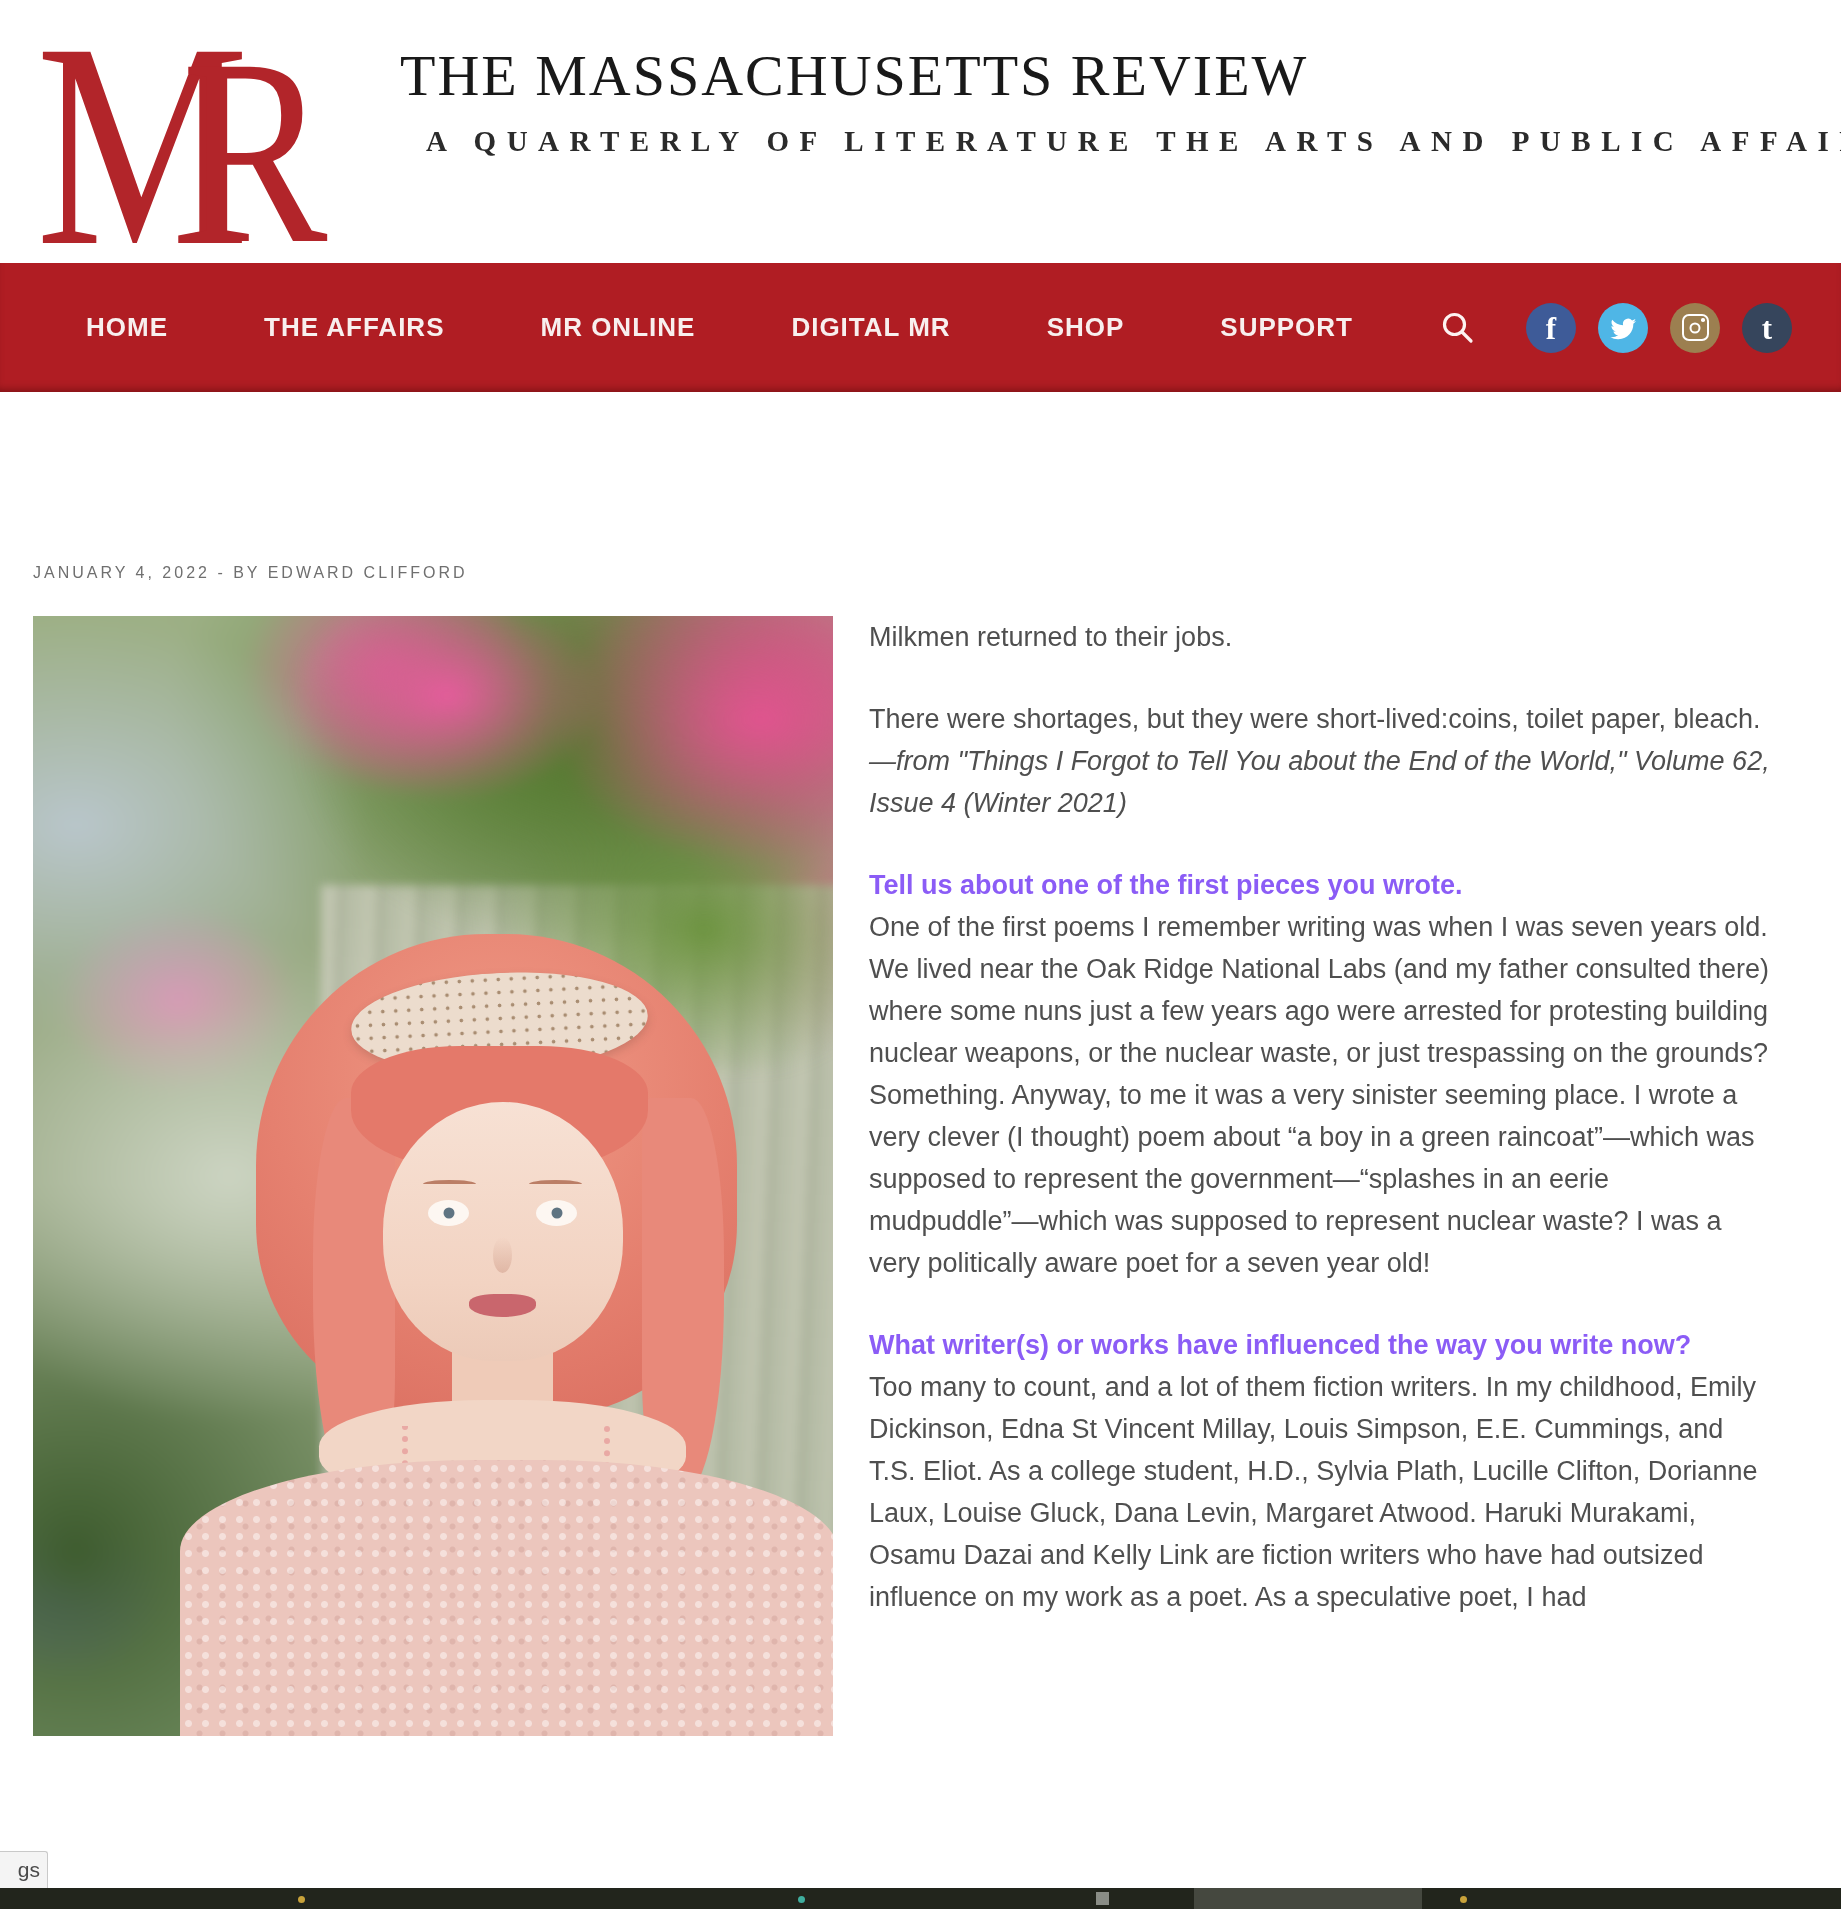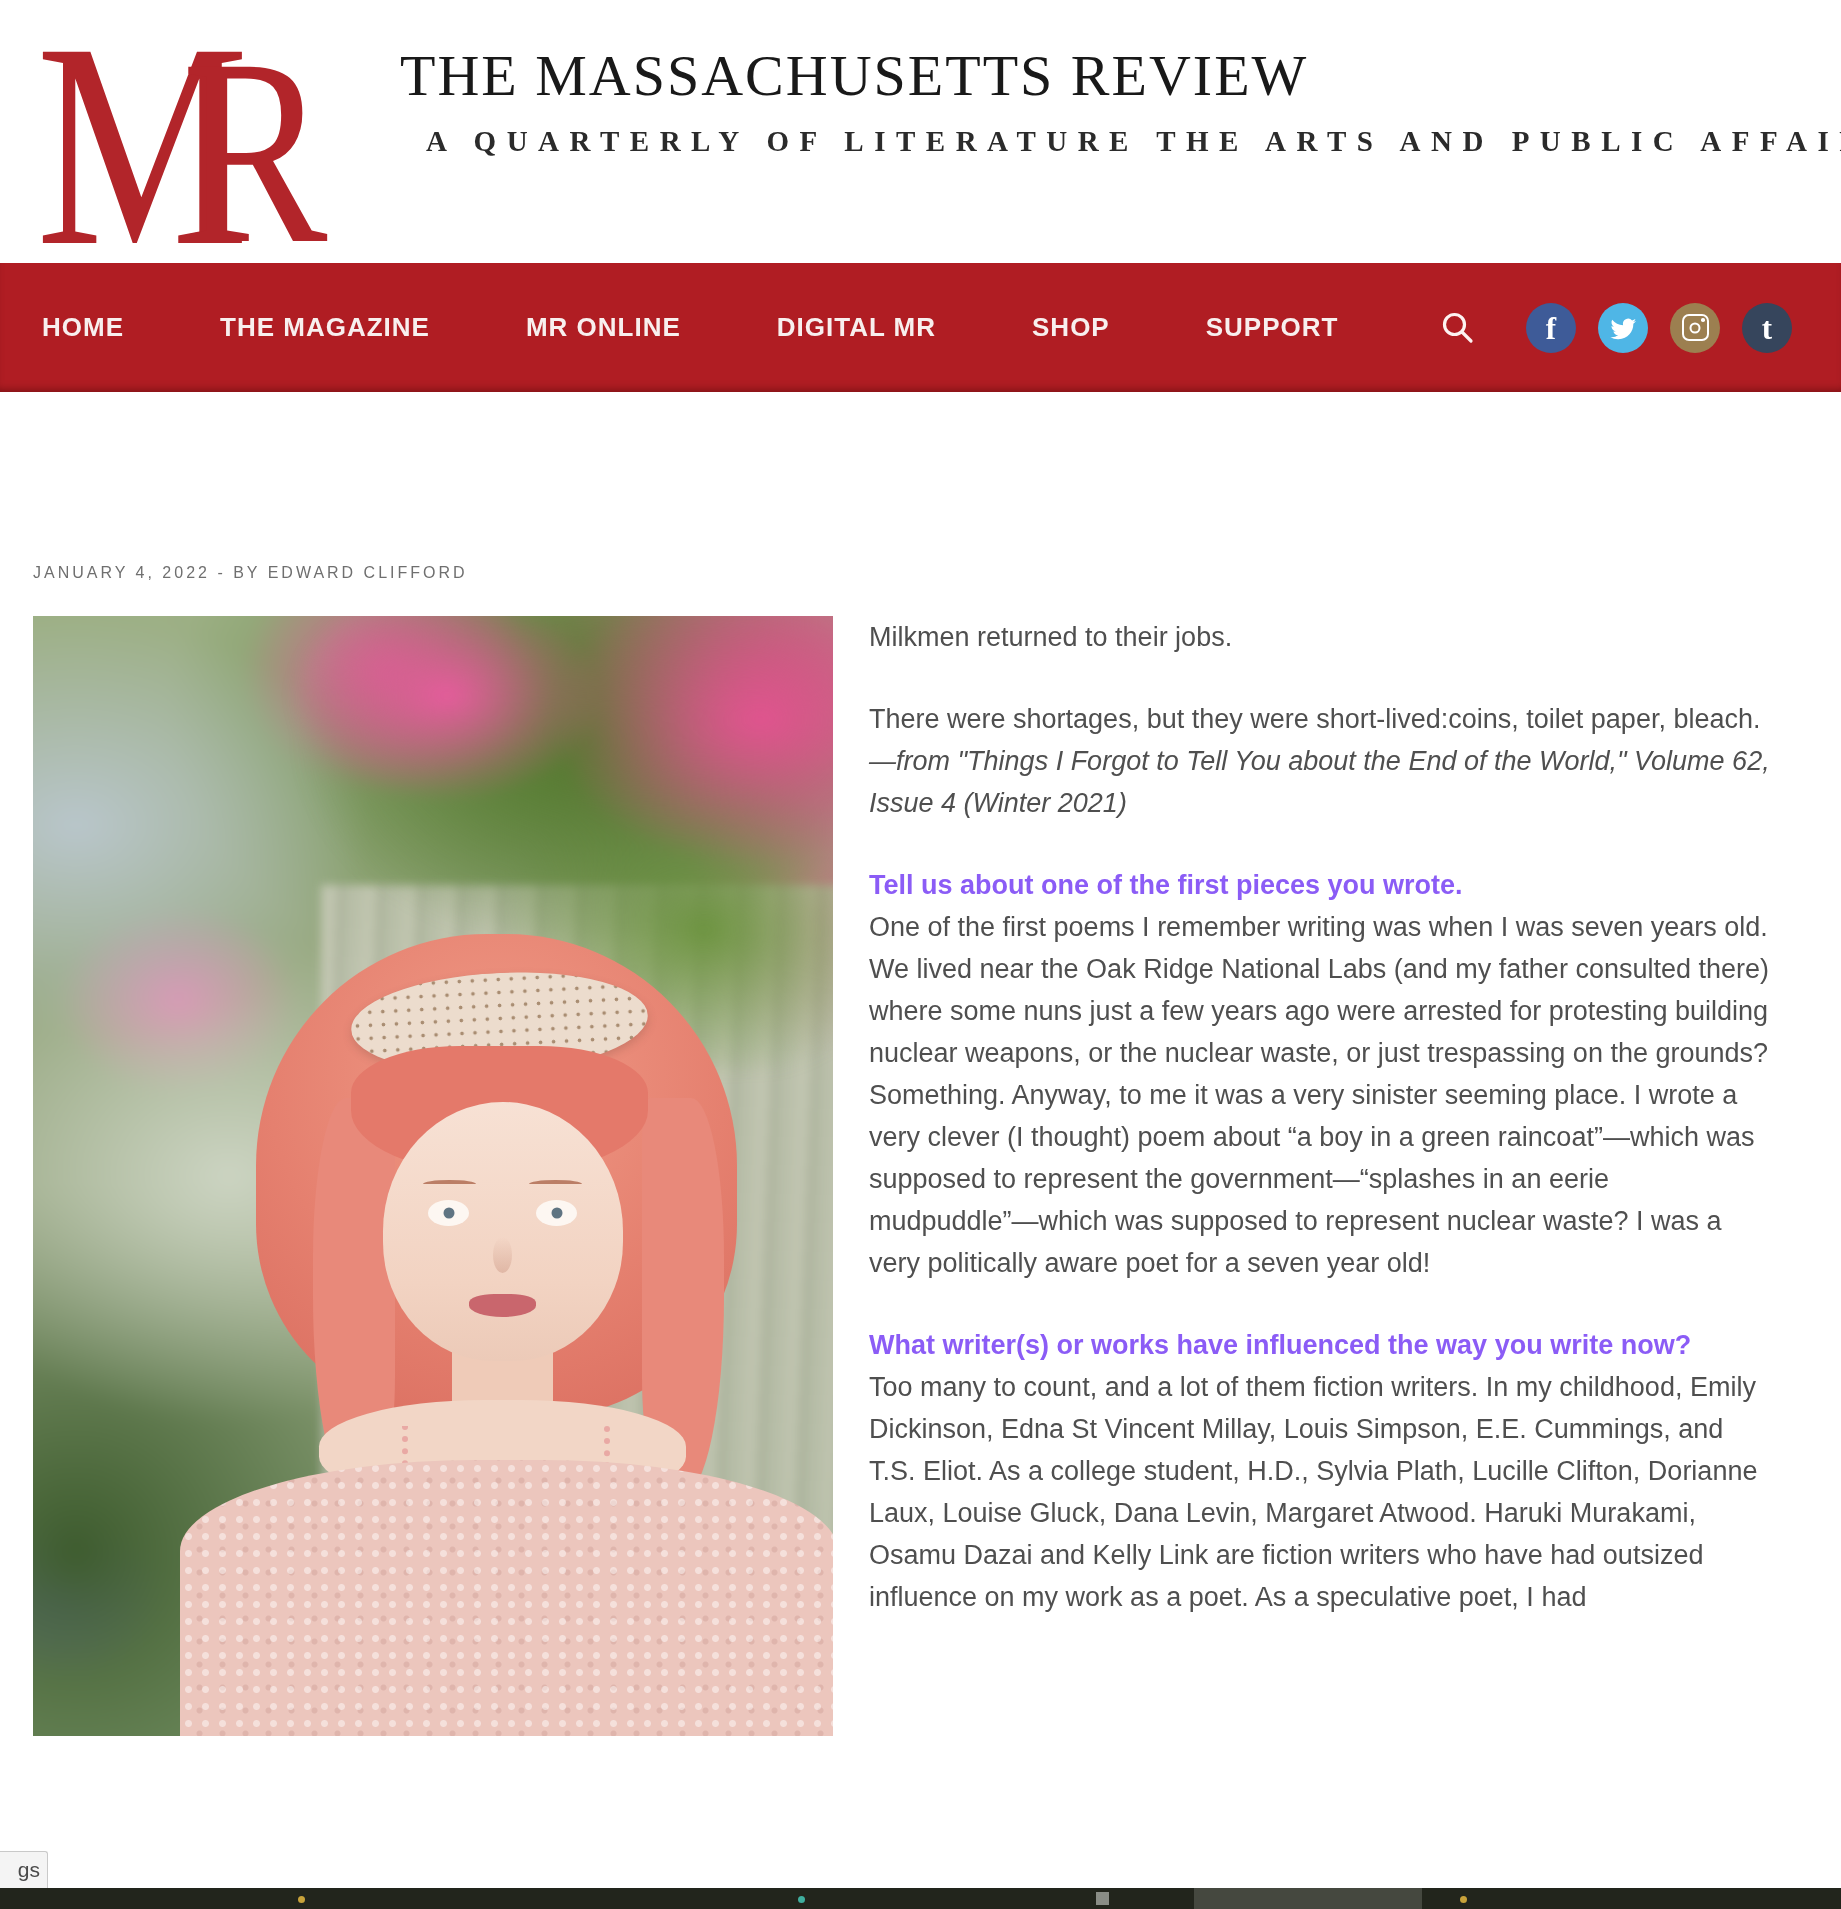--- a/index.html
+++ b/index.html
@@ -17,21 +17,21 @@
   .masthead { position:absolute; left:400px; top:42px; width:1420px; }
   .masthead-title { font-family:"Liberation Serif", serif; font-size:58px; color:#191919;
                     letter-spacing:2px; white-space:nowrap; }
   .masthead-tagline { font-family:"Liberation Serif", serif; font-size:29px; font-weight:700;
                       color:#2b2b2b; letter-spacing:10.5px; margin-top:16px; padding-left:26px;
                       white-space:nowrap; }
 
   
   .nav-bar { position:relative; height:129px; background:#b01d23; display:flex; align-items:center;
              box-shadow: inset 0 -7px 9px -5px rgba(60,0,0,.45); }
-  .nav-links { display:flex; align-items:center; gap:96px; padding-left:42px; }
+  .nav-links { display:flex; align-items:center; gap:96px; padding-left:42px;margin-left:44px; }
   .nav-links a { color:#f8efee; text-decoration:none; font-weight:700; font-size:26px;
                  letter-spacing:1px; white-space:nowrap; cursor:pointer; }
   .nav-right { position:absolute; right:49px; display:flex; align-items:center; gap:22px; }
   .search-btn { margin-right:28px; cursor:pointer; display:flex; align-items:center; }
   .soc { width:50px; height:50px; border-radius:50%; display:flex; align-items:center;
          justify-content:center; cursor:pointer; }
   .soc .fglyph { font-family:"Liberation Serif", serif; font-weight:700; font-size:31px;
                  color:#fff; position:relative; top:1px; }
   .ig-frame { width:27px; height:27px; border:2.5px solid #fff; border-radius:7px; position:relative; }
   .ig-frame .lens { position:absolute; left:50%; top:50%; width:11px; height:11px;
@@ -142,21 +142,21 @@
   </div>
   <div class="masthead">
     <div class="masthead-title">THE MASSACHUSETTS REVIEW</div>
     <div class="masthead-tagline">A QUARTERLY OF LITERATURE THE ARTS AND PUBLIC AFFAIRS</div>
   </div>
 </header>
 
 <nav class="nav-bar">
   <div class="nav-links">
       <a href="#">HOME</a>
-      <a href="#">THE MAGAZINE</a>
+      <a href="#">THE AFFAIRS</a>
       <a href="#">MR ONLINE</a>
       <a href="#">DIGITAL MR</a>
       <a href="#">SHOP</a>
       <a href="#">SUPPORT</a>
     </div>
   <div class="nav-right">
     <span class="search-btn">
       <svg width="36" height="36" viewBox="0 0 36 36">
         <circle cx="14.5" cy="14.5" r="10" stroke="#fdf2f1" stroke-width="3.2" fill="none"></circle>
         <line x1="22" y1="22" x2="31" y2="31" stroke="#fdf2f1" stroke-width="3.2" stroke-linecap="round"></line>

